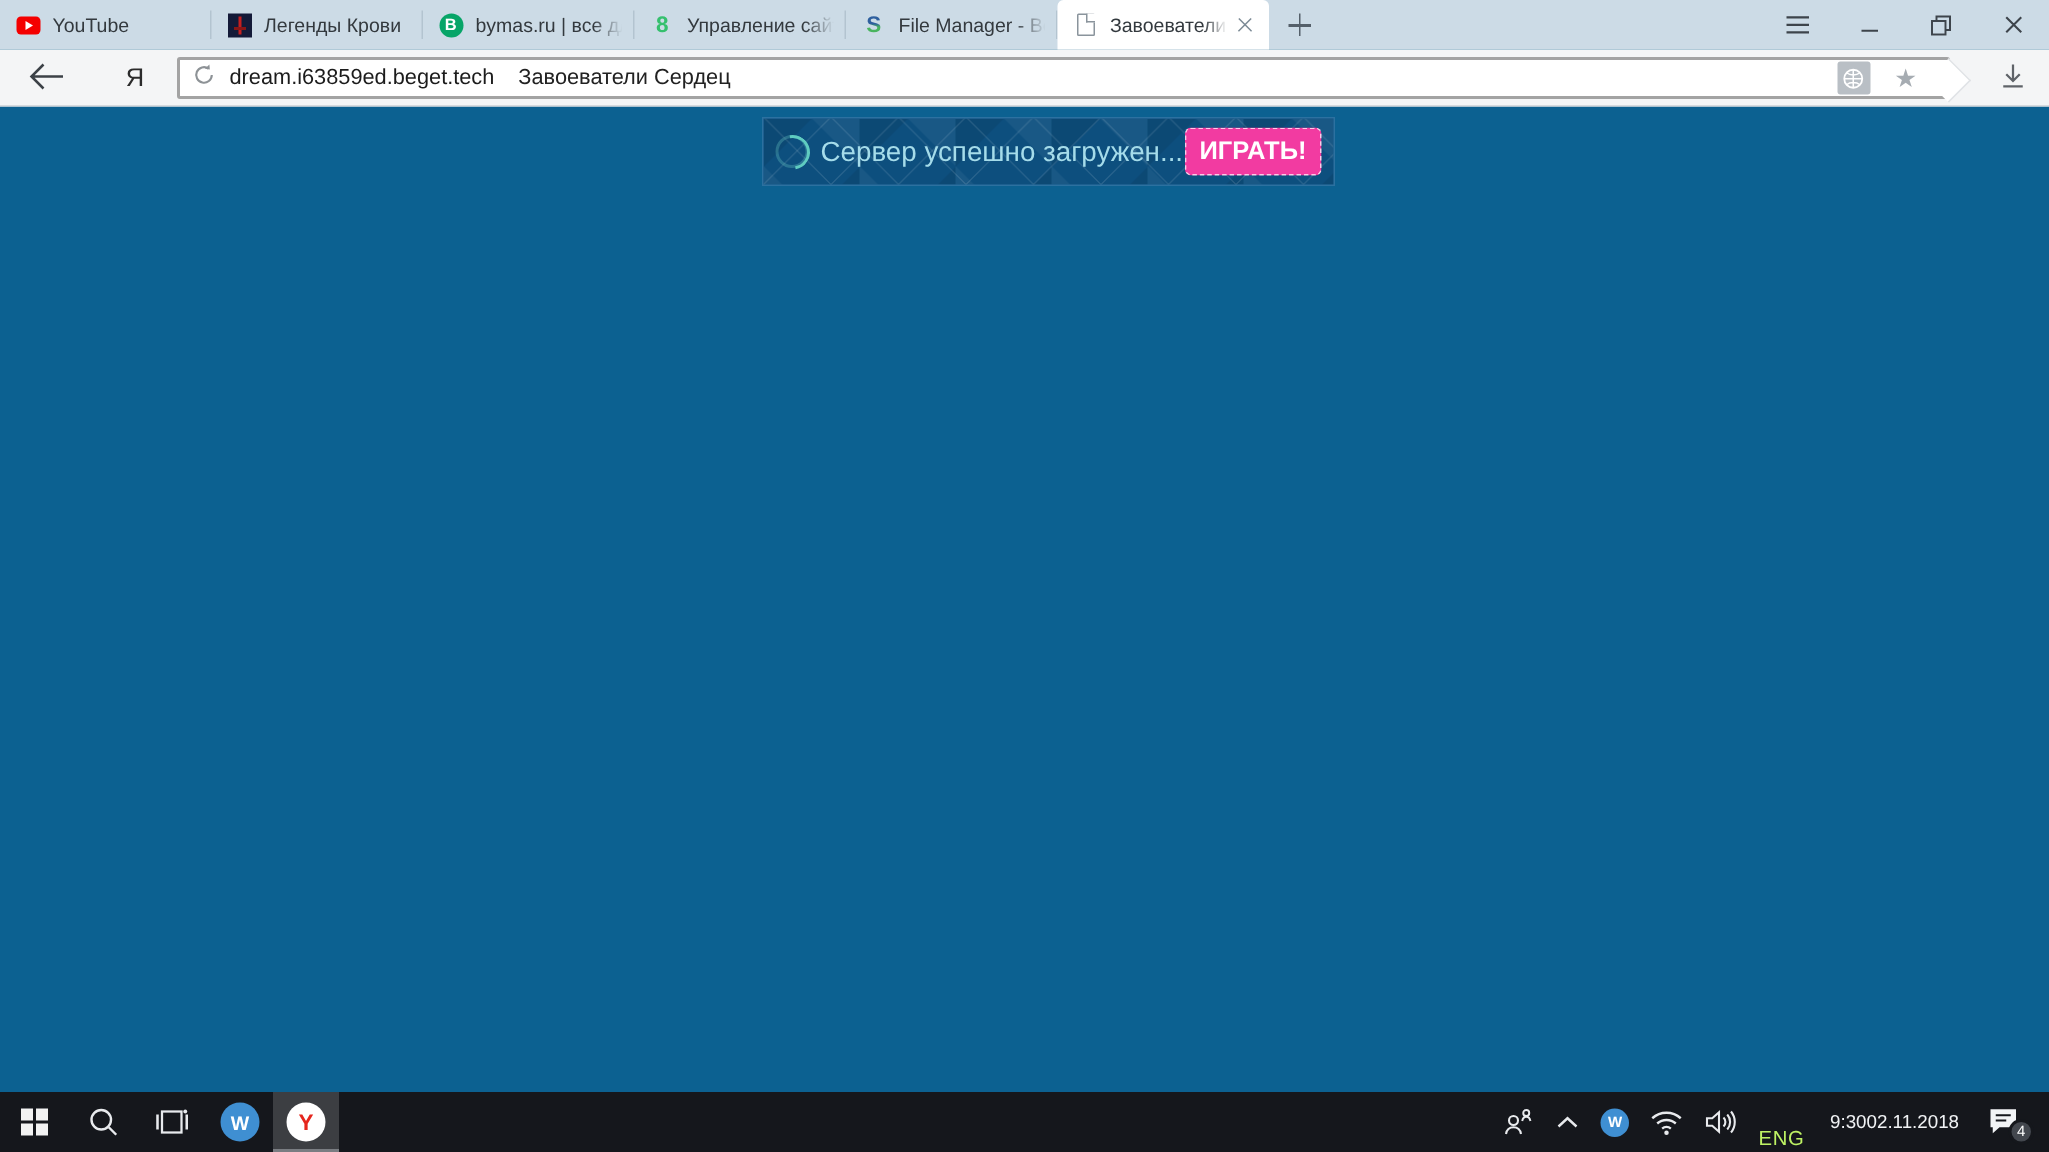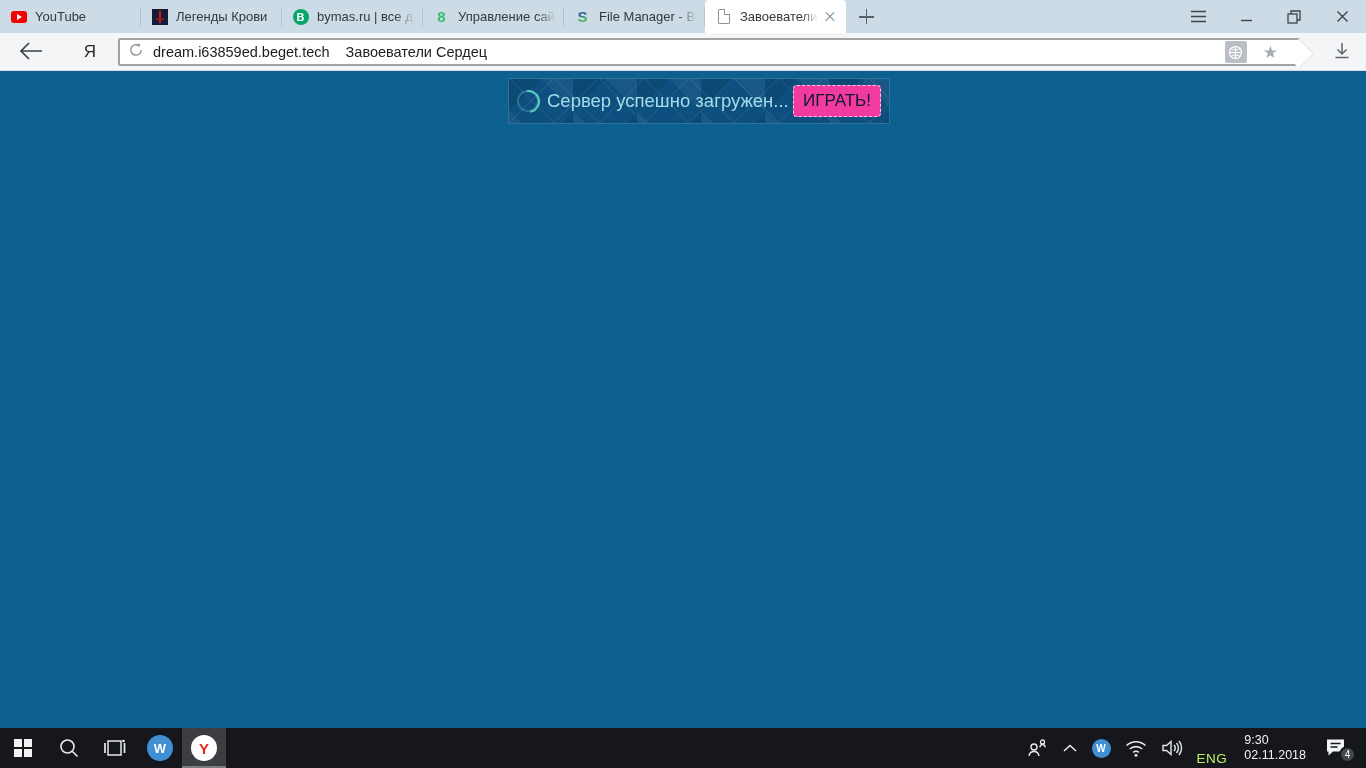--- a/index.html
+++ b/index.html
@@ -88,42 +88,42 @@
       linear-gradient(-45deg, rgba(0,0,0,0.08) 25%, transparent 25%, transparent 75%, rgba(0,0,0,0.08) 75%);
     background-size:45px 45px, 45px 45px, 64px 64px, 64px 64px;
     display:flex; align-items:center; padding:0 8px; }
   .spinner { width:22px; height:22px; border-radius:50%;
     border:2.5px solid rgba(110,205,198,0.30); position:relative; flex:0 0 22px; }
   .spinner::after { content:''; position:absolute; inset:-2.5px; border-radius:50%;
     border:2.5px solid transparent; border-top-color:#5fccc0; border-right-color:#5fccc0;
     transform:rotate(35deg); }
   .status-text { margin-left:8px; font-size:18.5px; color:#a5dcea; white-space:nowrap; }
   .play-btn { margin-left:auto; background:#f23ba1; border:1.5px dashed #ffc9e6; border-radius:4px;
-    color:#0f172a; font-size:17px; font-weight:normal; padding:5px 9px; line-height:1.2; cursor:pointer;
+    color:#ffffff; font-size:17px; font-weight:bold; padding:5px 9px; line-height:1.2; cursor:pointer;
     font-family:"Liberation Sans","DejaVu Sans",sans-serif; }
 
   
   .taskbar { position:absolute; bottom:0; left:0; width:1366px; height:40px;
     background:#15171c; display:flex; align-items:stretch; color:#e8eaed; }
   .tb-btn { width:46px; display:flex; align-items:center; justify-content:center; }
   .tb-btn.app { width:44px; }
   .tb-btn.active-app { background:#3c3e42; box-shadow:inset 0 -2px 0 #7a7d82; }
   .win-logo { display:grid; grid-template-columns:8px 8px; grid-template-rows:8px 8px; gap:2px; }
   .win-logo span { background:#f2f2f2; }
   .app-circle { width:26px; height:26px; border-radius:50%; display:flex; align-items:center; justify-content:center;
     font-weight:bold; }
   .windscribe { background:#3f8fd2; color:#fff; font-size:13px; }
   .yandex { background:#fff; color:#e5261d; font-size:15px; }
 
   .tray { margin-left:auto; display:flex; align-items:center; padding-right:6px; }
   .tray-item { display:flex; align-items:center; justify-content:center; height:40px; padding:0 7px; }
   .tray-w { width:19px; height:19px; border-radius:50%; background:#3f8fd2; color:#fff;
     font-size:10px; font-weight:bold; display:flex; align-items:center; justify-content:center; }
   .lang { font-size:13.5px; color:#bef264; letter-spacing:0.5px;margin-top:20px; }
-  .clock { display:flex; flex-direction:column; align-items:flex-start; justify-content:center;
+  .clock { display:flex; flex-direction:row; align-items:center; justify-content:center;
     font-size:12.5px; line-height:15px; color:#f0f2f4; padding:0 10px; }
   .notif { position:relative; padding:0 12px 0 8px; }
   .badge { position:absolute; right:4px; bottom:5px; width:17px; height:17px; border-radius:50%;
     background:#43474e; border:2px solid #15171c; color:#fff; font-size:10px;
     display:flex; align-items:center; justify-content:center; }
 </style>
 </head>
 <body>
 
 <div class="screen">

